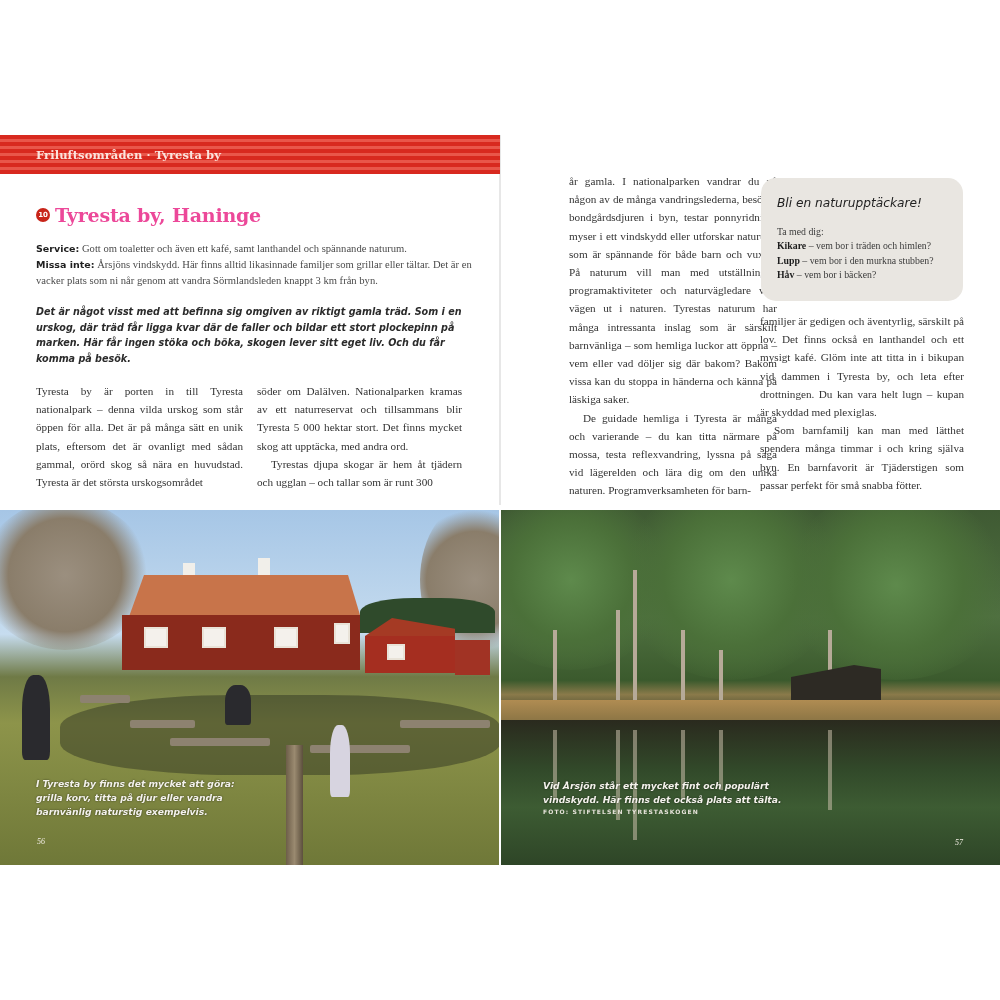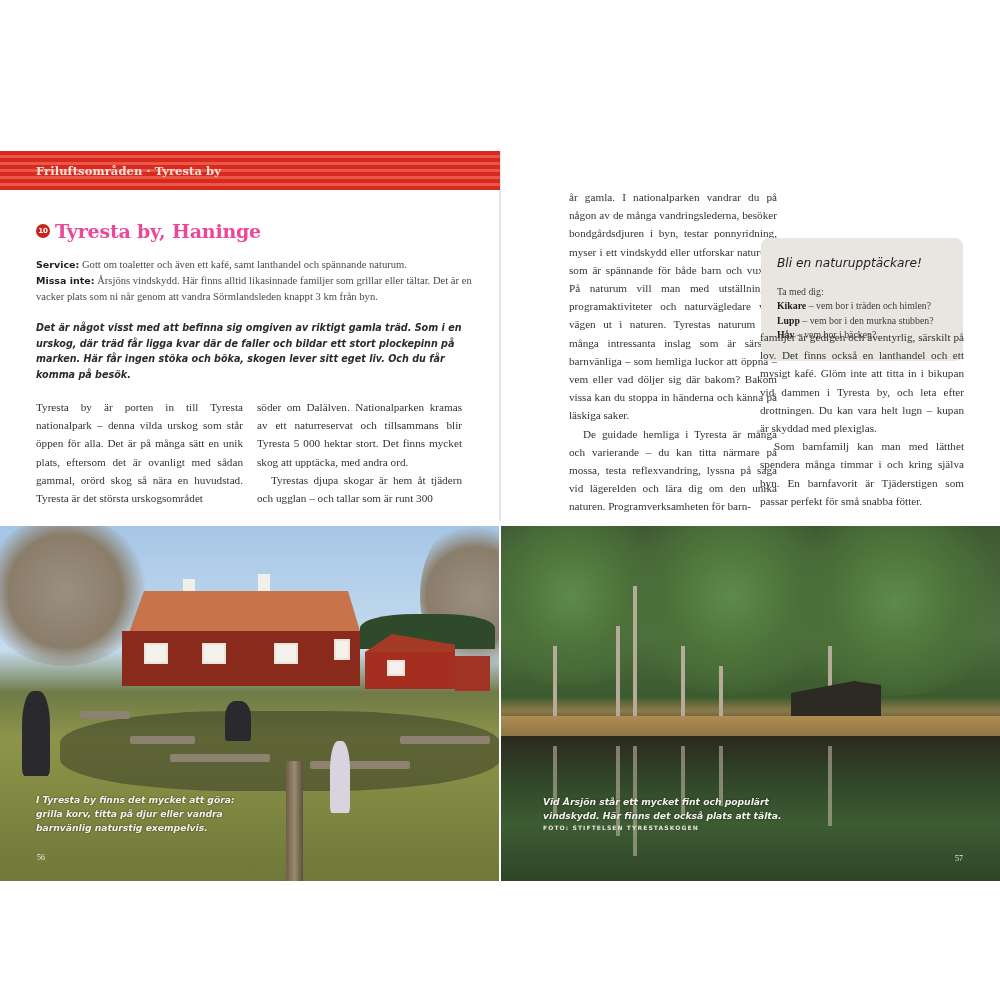--- a/index.html
+++ b/index.html
@@ -1,17 +1,17 @@
 <!DOCTYPE html>
 <html><head>
 <meta charset="utf-8">
 <style>
   html, body { margin: 0; padding: 0; background: #ffffff; }
   body { width: 1000px; height: 1000px; position: relative; overflow: hidden; font-family: "DejaVu Serif", serif; color: #2a2a2a; }
-  .spread { position: absolute; left: 0; top: 16px; width: 1000px; height: 904px; }
+  .spread { position: absolute; left: 0; top: 0; width: 1000px; height: 904px; }
   .gutter { position: absolute; left: 499px; top: 135px; width: 2px; height: 370px; background: linear-gradient(90deg,#f0f0f0,#dedede,#f0f0f0); }
 
   
   .banner { position: absolute; left: 0; top: 135px; width: 500px; height: 39px;
     background: repeating-linear-gradient(180deg, #d8291f 0px, #d8291f 4px, #e9564a 4px, #e9564a 7px); }
   .banner-text { position: absolute; left: 36px; top: 13px; font-family: "DejaVu Serif", serif; font-weight: bold; font-size: 11.5px; color: #fbe3dd; letter-spacing: 0.1px; }
 
   .title-row { position: absolute; left: 36px; top: 204px; display: flex; align-items: center; }
   .num-badge { width: 14px; height: 14px; border-radius: 50%; background: #c82419; color: #fff; font-family: "DejaVu Sans", sans-serif; font-size: 7px; font-weight: bold; display: flex; align-items: center; justify-content: center; margin-right: 5px; }
   .title { font-family: "DejaVu Serif", serif; font-weight: bold; font-size: 19px; color: #ec4899; letter-spacing: -0.2px; }
@@ -22,21 +22,21 @@
   .intro { position: absolute; left: 36px; top: 304px; width: 440px; font-family: "DejaVu Sans", sans-serif; font-style: italic; font-weight: bold; font-size: 9.6px; line-height: 15.6px; color: #2b2b2b; }
 
   .col { position: absolute; font-family: "Liberation Serif", serif; font-size: 11.2px; line-height: 18.2px; color: #333; text-align: justify; }
   .col p { margin: 0; }
   .col p.indent { text-indent: 14px; }
   .col-1 { left: 36px; top: 382px; width: 207px; }
   .col-2 { left: 257px; top: 382px; width: 205px; }
   .col-3 { left: 537px; top: 172px; width: 208px; margin-left: 32px; }
   .col-4 { left: 760px; top: 312px; width: 204px; }
 
-  .factbox { position: absolute; left: 761px; top: 178px; width: 202px; height: 123px; background: #e9e6e1; border-radius: 8px; margin-top: 44px; }
+  .factbox { position: absolute; left: 761px; top: 178px; width: 202px; height: 123px; background: #e9e6e1; border-radius: 15px; }
   .factbox-title { position: absolute; left: 16px; top: 18px; font-family: "DejaVu Sans", sans-serif; font-style: italic; font-size: 12.2px; color: #222; }
   .factbox-body { position: absolute; left: 16px; top: 47px; width: 190px; font-family: "Liberation Serif", serif; font-size: 9.8px; line-height: 14.4px; color: #3a3a3a; }
   .factbox-body b { color: #1d1d1d; }
 
   
   .photo { position: absolute; top: 510px; height: 355px; overflow: hidden; }
   .photo-left { left: 0; width: 499px; background: linear-gradient(180deg,#a6c6e6 0%,#c6dcef 35%,#6f7a46 47%,#8d944a 60%,#6f7838 100%); }
   .photo-right { left: 501px; width: 499px; background: linear-gradient(180deg,#3f5a33 0%,#4f7040 30%,#3b5a2d 48%,#8a7a4a 52%,#1f2b1c 60%,#33492a 75%,#2b3e24 100%); }
 
   .tree-bare { position: absolute; border-radius: 50%; background: radial-gradient(circle,#9b8f7f 0%,#8a7d6a 50%,rgba(138,125,106,0) 72%); }
@@ -60,21 +60,21 @@
   .trunk { position: absolute; width: 4px; background: #b6aa98; }
   .shelter { position: absolute; left: 290px; top: 155px; width: 90px; height: 40px; background: #2d2a24; clip-path: polygon(0 30%, 70% 0, 100% 10%, 100% 100%, 0 100%); }
   .shore { position: absolute; left: 0; top: 190px; width: 499px; height: 22px; background: linear-gradient(180deg,#b08c52,#8a7444); }
   .water { position: absolute; left: 0; top: 210px; width: 499px; height: 145px; background: linear-gradient(180deg,#2a2a1e 0%,#324a2a 35%,#3d5c33 60%,#2e4527 100%); }
   .refl { position: absolute; width: 4px; background: rgba(200,190,170,0.55); }
 
   .caption { position: absolute; font-family: "DejaVu Sans", sans-serif; font-style: italic; font-weight: bold; font-size: 9.2px; line-height: 14px; color: #f4f2ec; text-shadow: 0 0 2px rgba(0,0,0,0.6); }
   .caption-left { left: 36px; top: 777px; width: 220px; }
   .caption-right { left: 543px; top: 779px; width: 260px; }
   .credit { position: absolute; left: 543px; top: 808px; font-family: "DejaVu Sans", sans-serif; font-size: 6px; letter-spacing: 1.1px; color: #e6e3da; font-weight: bold; }
-  .page-num { position: absolute; font-family: "Liberation Serif", serif; font-size: 8px; color: #f0ece2; }
+  .page-num { position: absolute; font-family: "Liberation Serif", serif; font-size: 8px; color: #f0ece2; font-style: italic; }
   .page-num-left { left: 37px; top: 837px; }
   .page-num-right { left: 955px; top: 838px; }
 </style>
 </head>
 <body>
 
 <div class="spread">
 
   <div class="gutter"></div>
 

